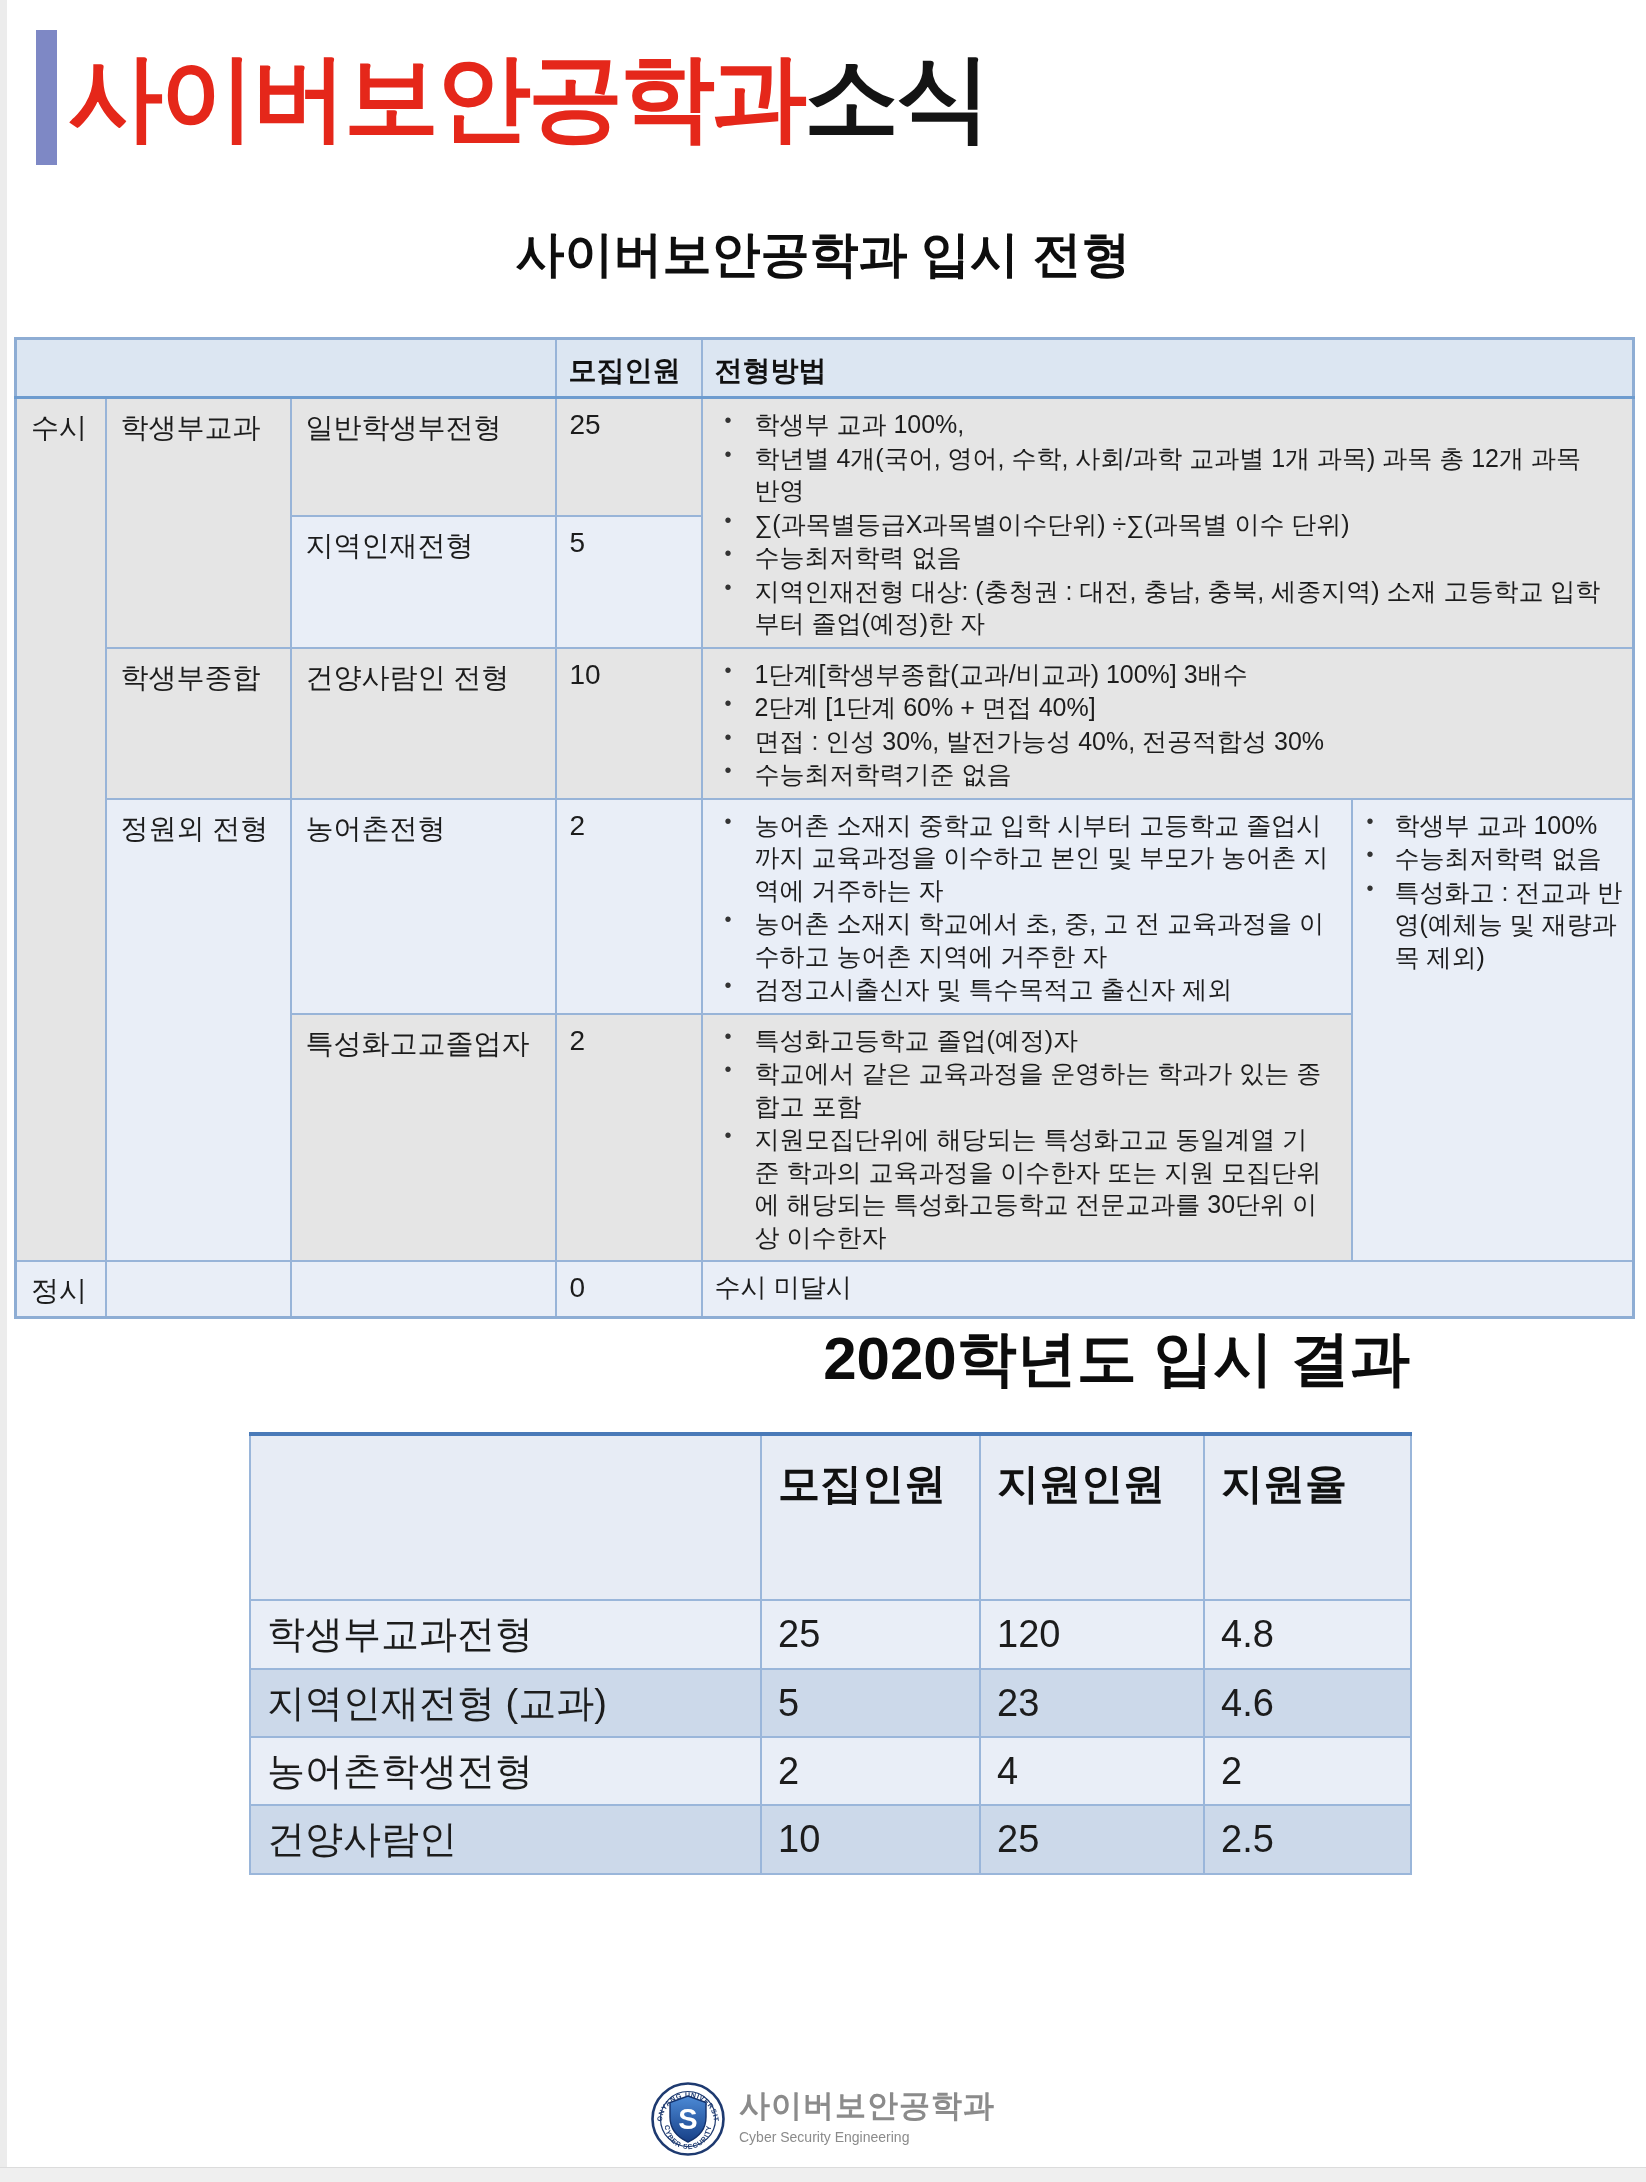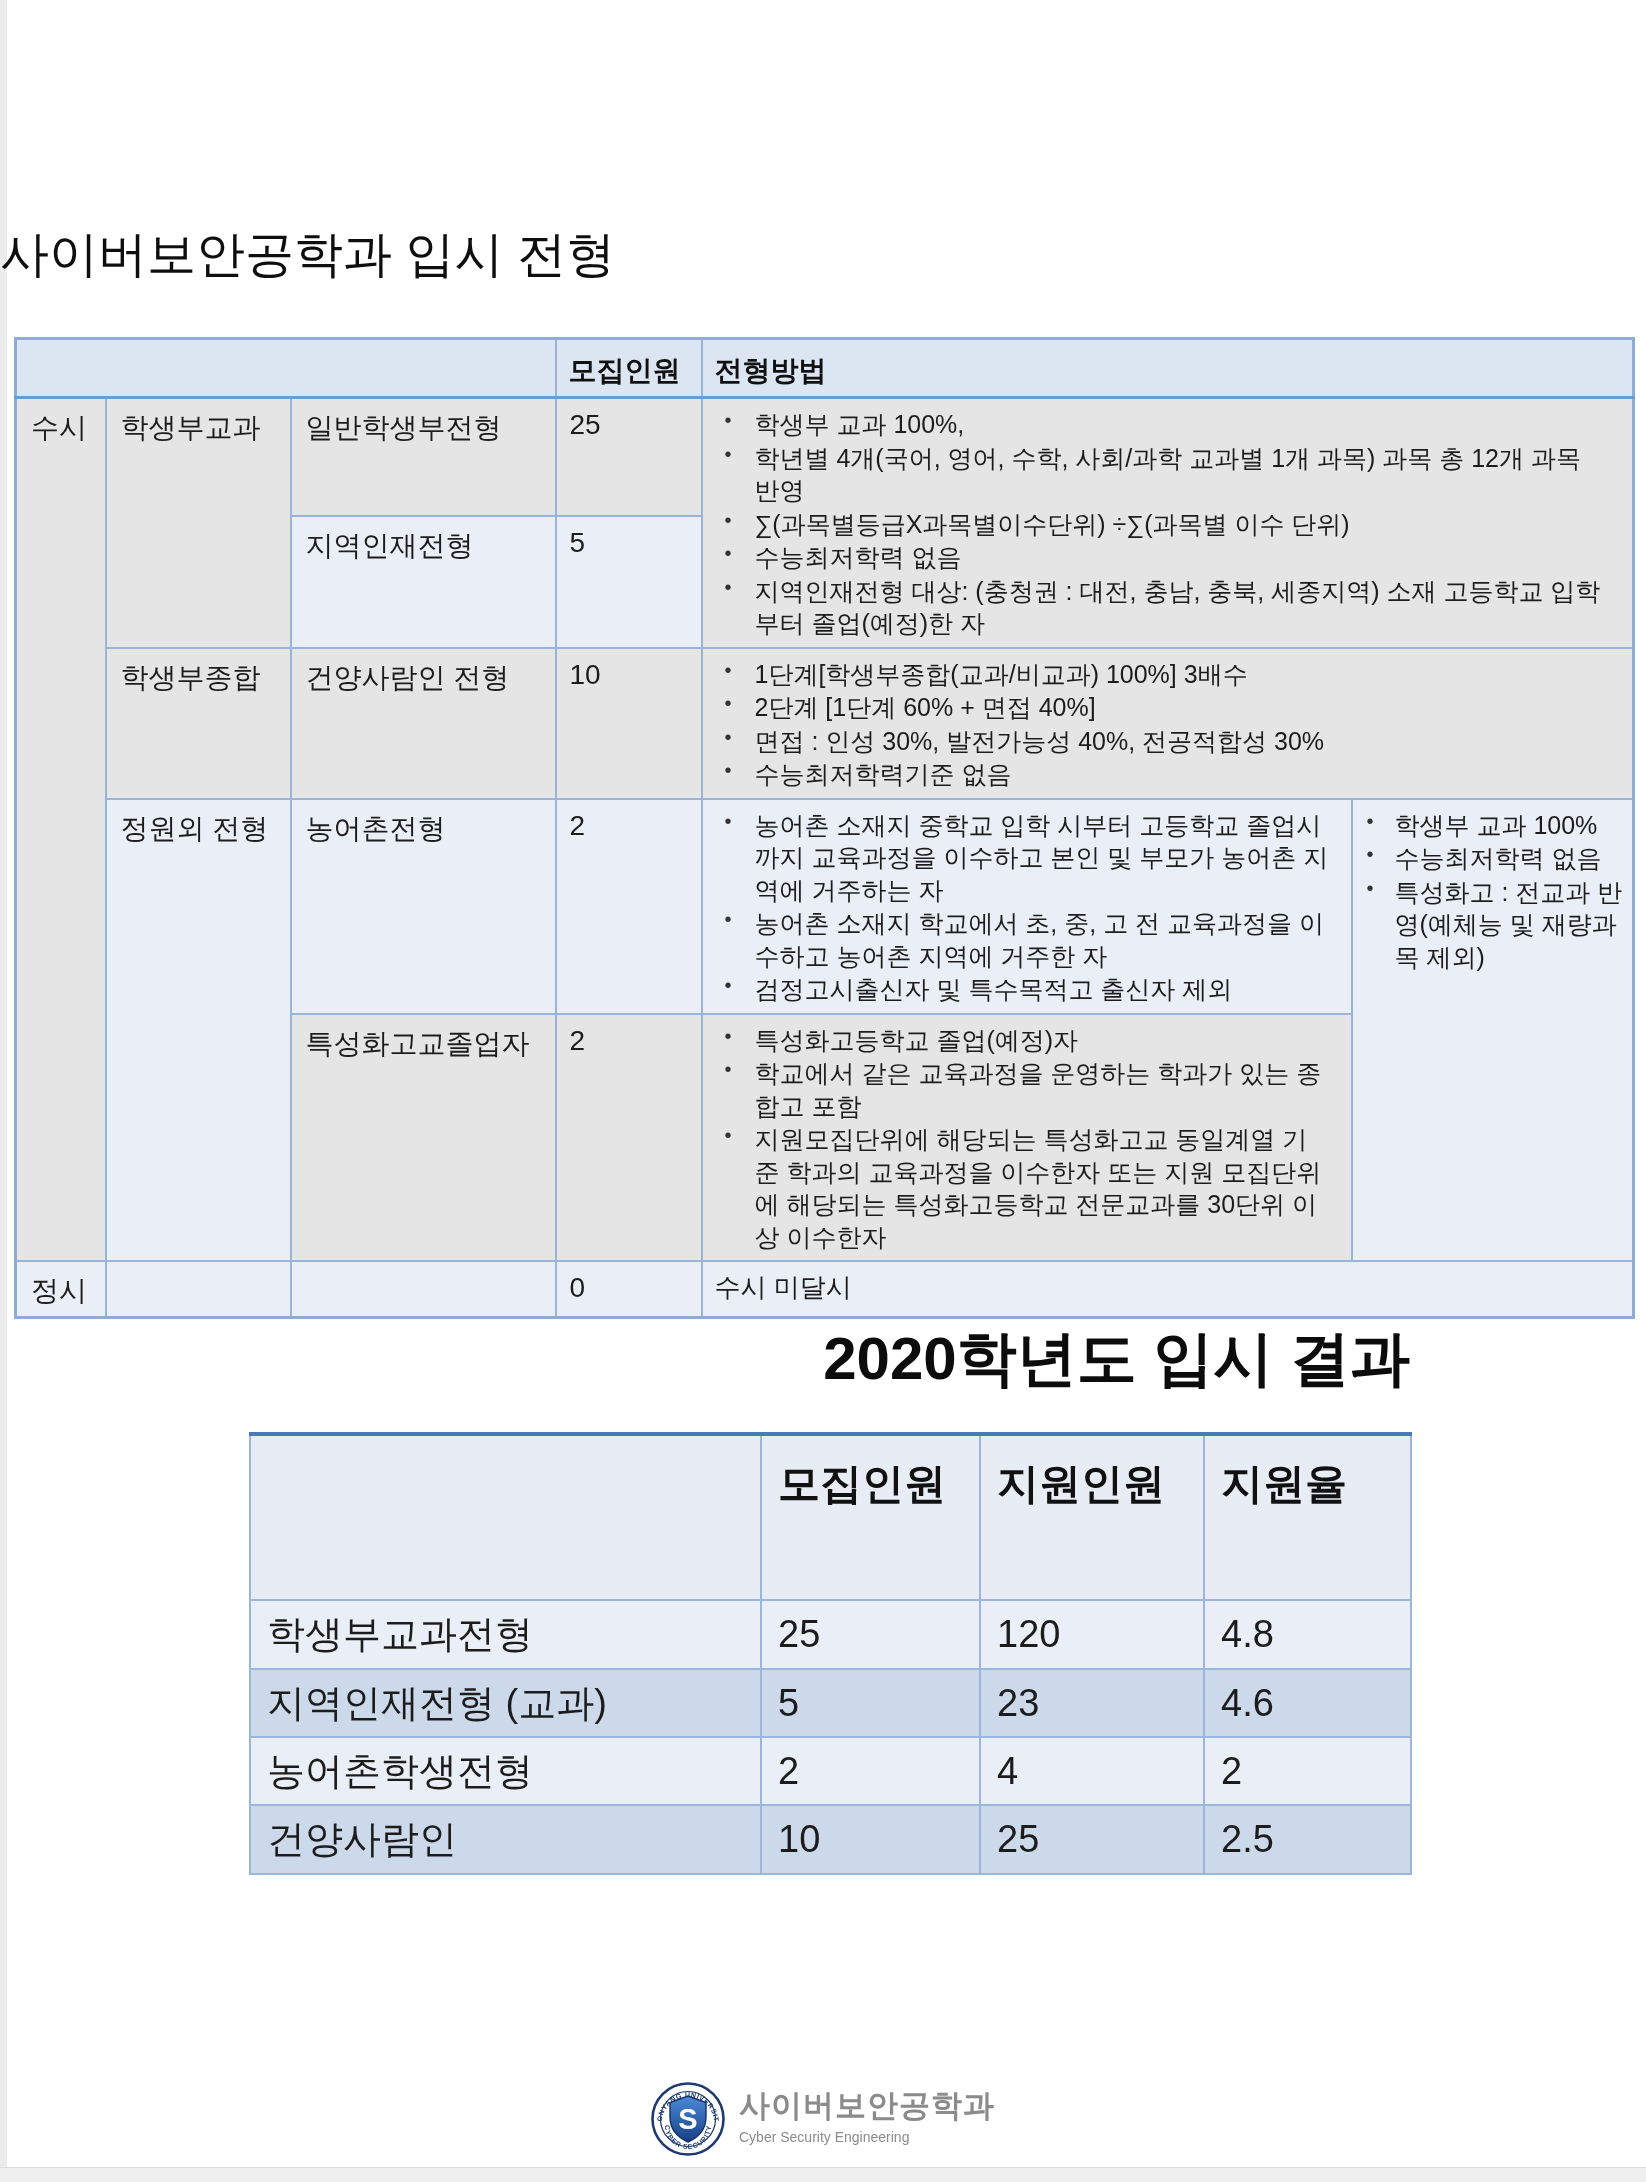--- a/index.html
+++ b/index.html
@@ -10,22 +10,22 @@
   .edge-left{position:absolute;left:0;top:0;width:7px;height:2182px;background:#ececec;}
   .edge-bottom{position:absolute;left:0;top:2167px;width:1646px;height:15px;background:#efefef;border-top:1px solid #dcdcdc;}
 
   
   .title-row{position:absolute;left:36px;top:30px;display:flex;align-items:center;gap:11px;}
   .title-bar{width:21px;height:135px;background:#7e88c5;}
   .page-title{font-size:95px;font-weight:800;letter-spacing:-3px;line-height:135px;white-space:nowrap;}
   .title-highlight{color:#e5271a;}
   .title-rest{color:#141414;}
 
-  .subtitle{position:absolute;left:0;top:226px;width:1646px;text-align:left;
-    font-size:49px;font-weight:400;color:#0e0e0e;line-height:56px;}
+  .subtitle{position:absolute;left:0;top:226px;width:1646px;text-align:center;
+    font-size:49px;font-weight:700;color:#0e0e0e;line-height:56px;}
 
   
   table{border-collapse:collapse;table-layout:fixed;}
   .adm{position:absolute;left:14px;top:337px;width:1618px;}
   .adm td,.adm th{border:2px solid #98b4d8;vertical-align:top;overflow:hidden;}
   .adm{border:3px solid #8eadd4;}
   .adm .hrow th{border-bottom:3px solid #6e9ccf;}
   .h{background:#dce6f2;}
   .m{background:#e5e5e5;}
   .l{background:#e9eef7;}
@@ -58,20 +58,24 @@
   .dept-text{display:flex;flex-direction:column;align-items:flex-start;}
   .dept-ko{font-size:31px;font-weight:700;color:#8b8b8b;letter-spacing:1px;line-height:36px;}
   .dept-en{font-size:14px;color:#8b8b8b;line-height:26px;}
 </style>
 </head>
 <body>
 
 <div class="page">
   <div class="edge-left"></div>
 
+  <div class="title-row">
+    <div class="title-bar"></div>
+    <div class="page-title"><span class="title-highlight">사이버보안공학과</span><span class="title-rest">소식</span></div>
+  </div>
 
   <div class="subtitle">사이버보안공학과 입시 전형</div>
 
   <table class="adm">
     <colgroup>
       <col style="width:90px">
         <col style="width:185px">
         <col style="width:265px">
       <col style="width:146px">
         <col style="width:650px">

